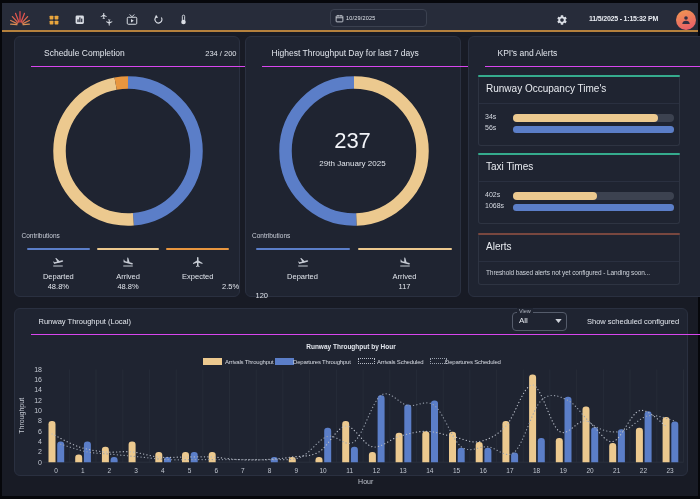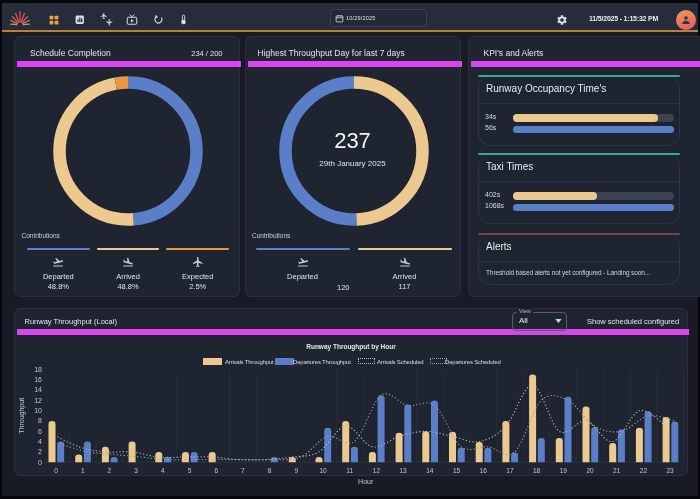--- a/index.html
+++ b/index.html
@@ -1,21 +1,21 @@
 <!DOCTYPE html>
 <html><head><meta charset="utf-8"><title>Dashboard</title><style>
 *{margin:0;padding:0;box-sizing:border-box}
 html,body{width:700px;height:499px}
 body{background:#06070b;font-family:"Liberation Sans",sans-serif;overflow:hidden;position:relative}
 .app{position:absolute;left:2px;top:3px;width:696px;height:493px;background:#181b25}
 .navbar{position:absolute;left:0;top:0;width:100%;height:29px;background:#272c3a;border-bottom:2px solid #b5813d}
 .card{position:absolute;background:#1f2431;border:1px solid #2a3040;border-radius:6px}
-.hdr{position:absolute;left:2px;top:0;width:100%;height:30px;border-bottom:6px solid #d946ef}
+.hdr{position:absolute;left:16px;top:0;width:100%;height:30px;border-bottom:1px solid #d946ef}
 .htxt{position:absolute;left:13px;top:11px;font-size:8.5px;color:#e2e6ed;white-space:nowrap}
-.sub{position:absolute;background:#1f2431;border:1px solid #2e3442;border-radius:13px;border-top:none}
+.sub{position:absolute;background:#1f2431;border:1px solid #2e3442;border-radius:3px;border-top:none}
 .subtitle{position:absolute;left:7px;top:7px;font-size:10px;color:#e8ebf0;white-space:nowrap}
 .subdiv{position:absolute;left:0;width:100%;height:1px;background:#2a3040}
 </style></head><body>
 <div class="app">
     <div class="navbar">
       <svg width="22" height="16" viewBox="0 0 22 16" style="position:absolute;left:6.5px;top:6.5px">
         <g transform="rotate(-85 11 15)">
           <rect x="10.35" y="5.0" width="1.3" height="7.5" rx="0.65" fill="#d99055"></rect>
         </g>
         <g transform="rotate(-64 11 15)">
@@ -119,39 +119,39 @@
       <svg width="12" height="12" viewBox="0 0 24 24" style="position:absolute;left:107.1px;top:219.0px">
         <path fill="#c6cbd4" d="M2.5 19h19v2h-19v-2zm19.07-3.21c.21-.8-.26-1.62-1.06-1.84l-5.31-1.42-2.76-9.02L10.5 3v8.28L5.53 9.95 4.6 7.63l-1.45-.39v5.17l16.57 4.43c.8.21 1.63-.25 1.85-1.05z"></path>
       </svg>
       <div style="position:absolute;left:71.7px;top:235px;width:82.7px;text-align:center;font-size:7.5px;color:#dfe3ea">Arrived</div>
       <div style="position:absolute;left:71.7px;top:245px;width:82.7px;text-align:center;font-size:7.5px;color:#dfe3ea">48.8%</div>
       <div style="position:absolute;left:151.4px;top:211px;width:62.7px;height:2px;border-radius:1px;background:#e8963f"></div>
       <svg width="12" height="12" viewBox="0 0 24 24" style="position:absolute;left:176.8px;top:219.0px">
         <path fill="#c6cbd4" d="M21 16v-2l-8-5V3.5c0-.83-.67-1.5-1.5-1.5S10 2.67 10 3.5V9l-8 5v2l8-2.5V19l-2 1.5V22l3.5-1 3.5 1v-1.5L13 19v-5.5l8 2.5z"></path>
       </svg>
       <div style="position:absolute;left:141.4px;top:235px;width:82.7px;text-align:center;font-size:7.5px;color:#dfe3ea">Expected</div>
-      <div style="position:absolute;left:141.4px;top:245px;width:82.7px;text-align:center;font-size:7.5px;color:#dfe3ea">2.5%</div>
+      <div style="position:absolute;left:141.4px;top:245px;width:82.7px;text-align:right;font-size:7.5px;color:#dfe3ea">2.5%</div>
     </div>
     <div class="card" style="left:242.5px;top:32.5px;width:216px;height:261px">
       <div class="hdr">
         <span class="htxt" style="left:10px">Highest Throughput Day for last 7 days</span>
       </div>
       <svg width="160" height="160" viewBox="0 0 160 160" style="position:absolute;left:28px;top:34px">
         <circle cx="80" cy="80" r="68.5" fill="none" stroke="#ecc98f" stroke-width="12.5" stroke-dasharray="212.49 430.40" stroke-dashoffset="-0.00" transform="rotate(-90 80 80)"></circle>
         <circle cx="80" cy="80" r="68.5" fill="none" stroke="#5b7ec8" stroke-width="12.5" stroke-dasharray="217.91 430.40" stroke-dashoffset="-212.49" transform="rotate(-90 80 80)"></circle>
       </svg>
       <div style="position:absolute;left:0;top:91.5px;width:100%;text-align:center;font-size:22px;color:#f2f4f8">237</div>
       <div style="position:absolute;left:0;top:122.5px;width:100%;text-align:center;font-size:8px;color:#dfe3ea">29th January 2025</div>
       <div style="position:absolute;left:6.5px;top:195.5px;font-size:6.5px;color:#c9ced8">Contributions</div>
       <div style="position:absolute;left:10px;top:211px;width:94px;height:2px;border-radius:1px;background:#5b7ec8"></div>
       <svg width="12" height="12" viewBox="0 0 24 24" style="position:absolute;left:51.0px;top:219.0px">
         <path fill="#c6cbd4" d="M2.5 19h19v2h-19v-2zm19.57-9.36c-.21-.8-1.04-1.28-1.84-1.06L14.92 10 8.46 3.98l-1.93.51 3.87 6.7-4.97 1.33-1.84-1.44-1.45.39 2.59 4.49s7.12-1.9 16.57-4.43c.81-.23 1.28-1.05 1.07-1.85z"></path>
       </svg>
       <div style="position:absolute;left:10px;top:235px;width:94px;text-align:center;font-size:7.5px;color:#dfe3ea">Departed</div>
-      <div style="position:absolute;left:10px;top:246px;width:94px;text-align:right;font-size:7.5px;color:#dfe3ea">120</div>
+      <div style="position:absolute;left:10px;top:254px;width:94px;text-align:left;font-size:7.5px;color:#dfe3ea">120</div>
       <div style="position:absolute;left:112px;top:211px;width:94px;height:2px;border-radius:1px;background:#ecc98f"></div>
       <svg width="12" height="12" viewBox="0 0 24 24" style="position:absolute;left:153.0px;top:219.0px">
         <path fill="#c6cbd4" d="M2.5 19h19v2h-19v-2zm19.07-3.21c.21-.8-.26-1.62-1.06-1.84l-5.31-1.42-2.76-9.02L10.5 3v8.28L5.53 9.95 4.6 7.63l-1.45-.39v5.17l16.57 4.43c.8.21 1.63-.25 1.85-1.05z"></path>
       </svg>
       <div style="position:absolute;left:112px;top:235px;width:94px;text-align:center;font-size:7.5px;color:#dfe3ea">Arrived</div>
       <div style="position:absolute;left:112px;top:245px;width:94px;text-align:center;font-size:7.5px;color:#dfe3ea">117</div>
     </div>
     <div class="card" style="left:465.5px;top:32.5px;width:250px;height:261px">
       <div class="hdr">
         <span class="htxt">KPI's and Alerts</span>

